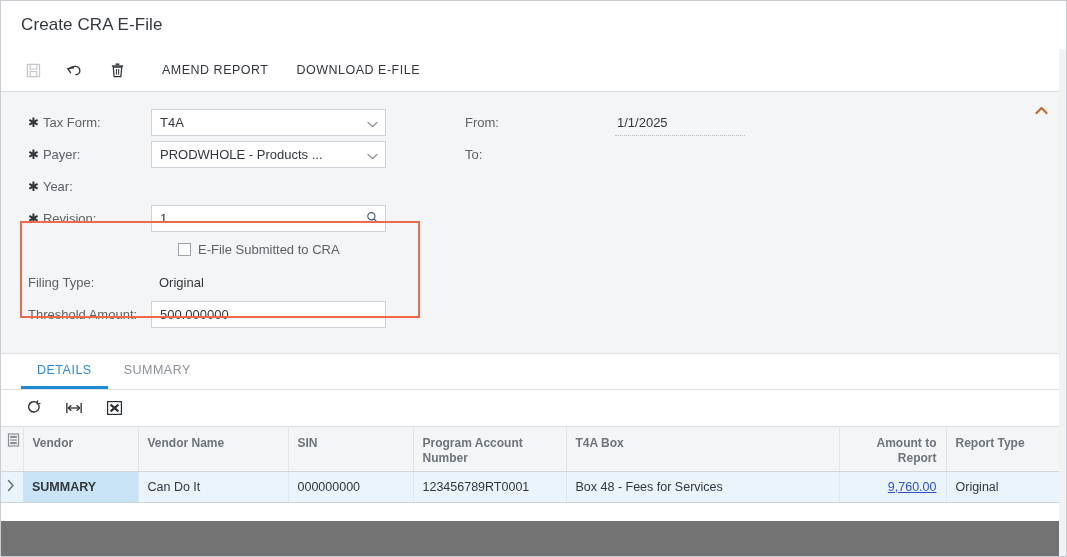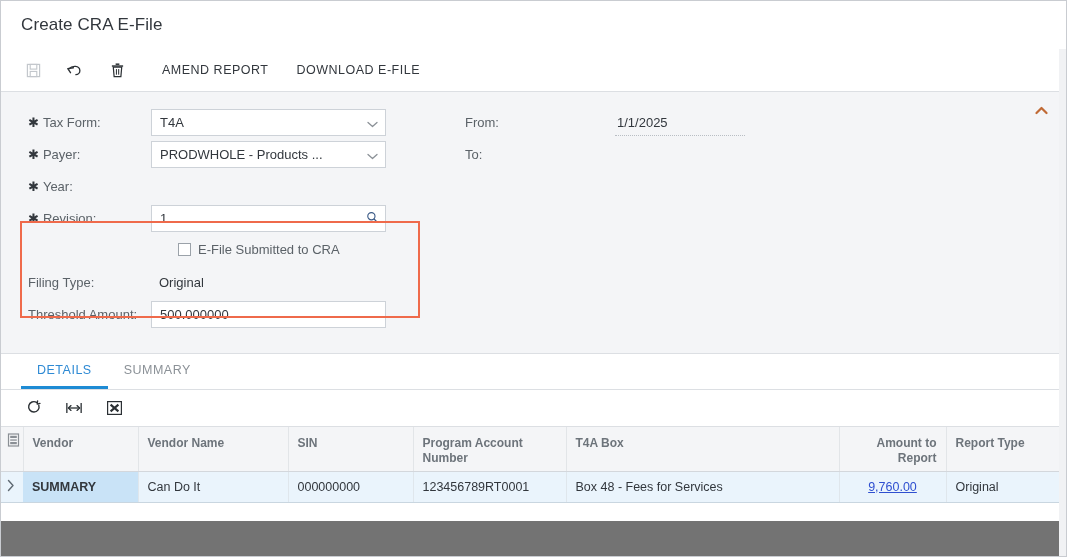--- a/index.html
+++ b/index.html
@@ -217,21 +217,21 @@
     background: #eaf4fc;
     color: #32373d;
     padding: 0 9px;
     height: 31px;
     border-right: 1px solid #dfe6ec;
     border-bottom: 1px solid #c9d6e0;
     white-space: nowrap;
     overflow: hidden;
     text-overflow: ellipsis;
   }
-  table.grid td.num { text-align: center; }
+  table.grid td.num { text-align: right; }
   table.grid td.selcell {
     padding: 0 0 0 6px;
     background: #eaf4fc;
     color: #5f6a73;
     border-right: none;
   }
   table.grid td.keycell {
     background: #c9e3f7;
     font-weight: bold;
   }

